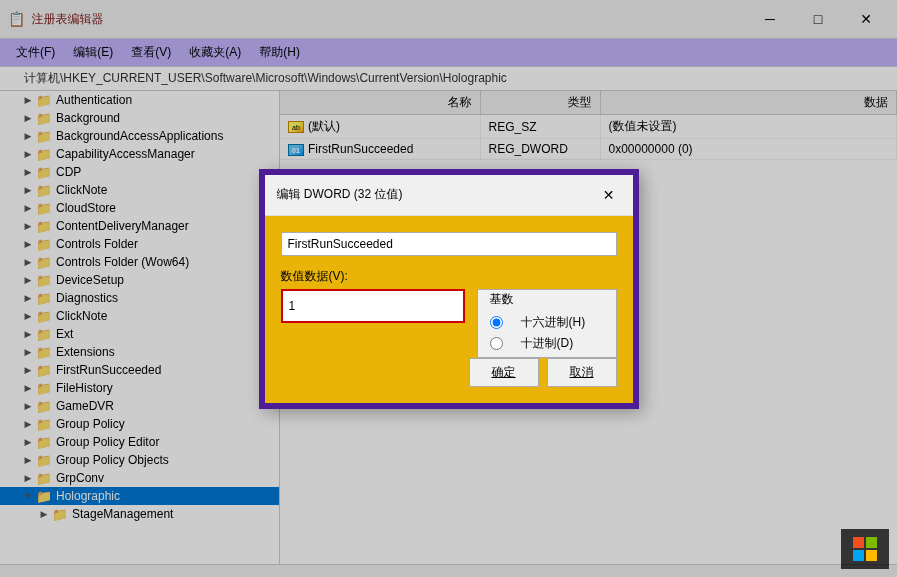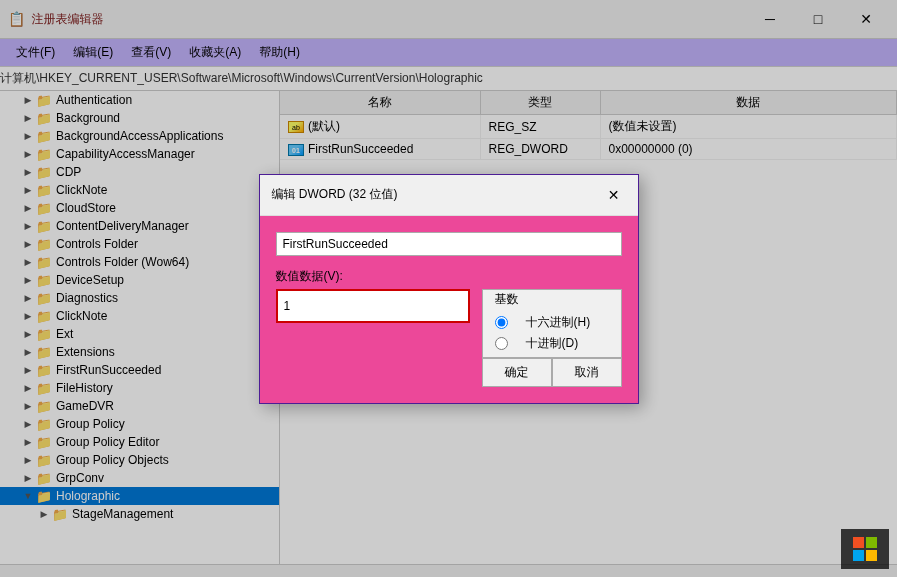--- a/index.html
+++ b/index.html
@@ -34,21 +34,21 @@
     .menu-item {
       padding: 3px 8px;
       cursor: pointer;
       font-size: 12px;
     }
 
     
     .address-bar {
       background: #fff;
       border-bottom: 1px solid #ccc;
-      padding: 3px 0;
+      padding: 3px 24px;
       font-size: 12px;
       color: #333;
     }
 
     
     .main-layout {
       display: flex;
       height: calc(577px - 30px - 28px - 26px - 20px);
       background: #fff;
     }
@@ -89,21 +89,21 @@
       flex: 1;
       overflow-y: auto;
       background: #fff;
     }
     .registry-table { width: 100%; border-collapse: collapse; }
     .registry-table th {
       background: #f0f0f0;
       border-bottom: 1px solid #ccc;
       border-right: 1px solid #ccc;
       padding: 3px 8px;
-      text-align: center;
+      text-align: right;
       font-weight: normal;
       font-size: 12px;
     }
     .registry-table td {
       padding: 3px 8px;
       border-bottom: 1px solid #f0f0f0;
       border-right: 1px solid #f0f0f0;
       font-size: 12px;
     }
 
@@ -122,22 +122,22 @@
     .modal-overlay {
       position: fixed;
       top: 0; left: 0; right: 0; bottom: 0;
       background: rgba(0,0,0,0.2);
       display: flex;
       align-items: center;
       justify-content: center;
       z-index: 100;
     }
     .modal-dialog {
-      background: #ec4899;
-      border: 1px solid #4c1d95;
+      background: #eab308;
+      border: 6px solid #4c1d95;
       box-shadow: 4px 4px 16px rgba(0,0,0,0.3);
       width: 380px;
     }
     .modal-title-bar {
       background: #f0f0f0;
       padding: 8px 12px;
       display: flex;
       align-items: center;
       justify-content: space-between;
       border-bottom: 1px solid #ddd;
@@ -179,20 +179,22 @@
       display: flex;
       align-items: center;
       gap: 18px;
       font-size: 12px;
       margin-bottom: 4px;
       cursor: pointer;
     }
     .modal-buttons {
       display: flex;
       justify-content: flex-end;
+      gap: 8px;
+      text-decoration: underline;
     }
     .dialog-btn {
       min-width: 70px;
       padding: 5px 16px;
       font-size: 12px;
       border: 1px solid #aaa;
       background: #f0f0f0;
       cursor: pointer;
     }
 

